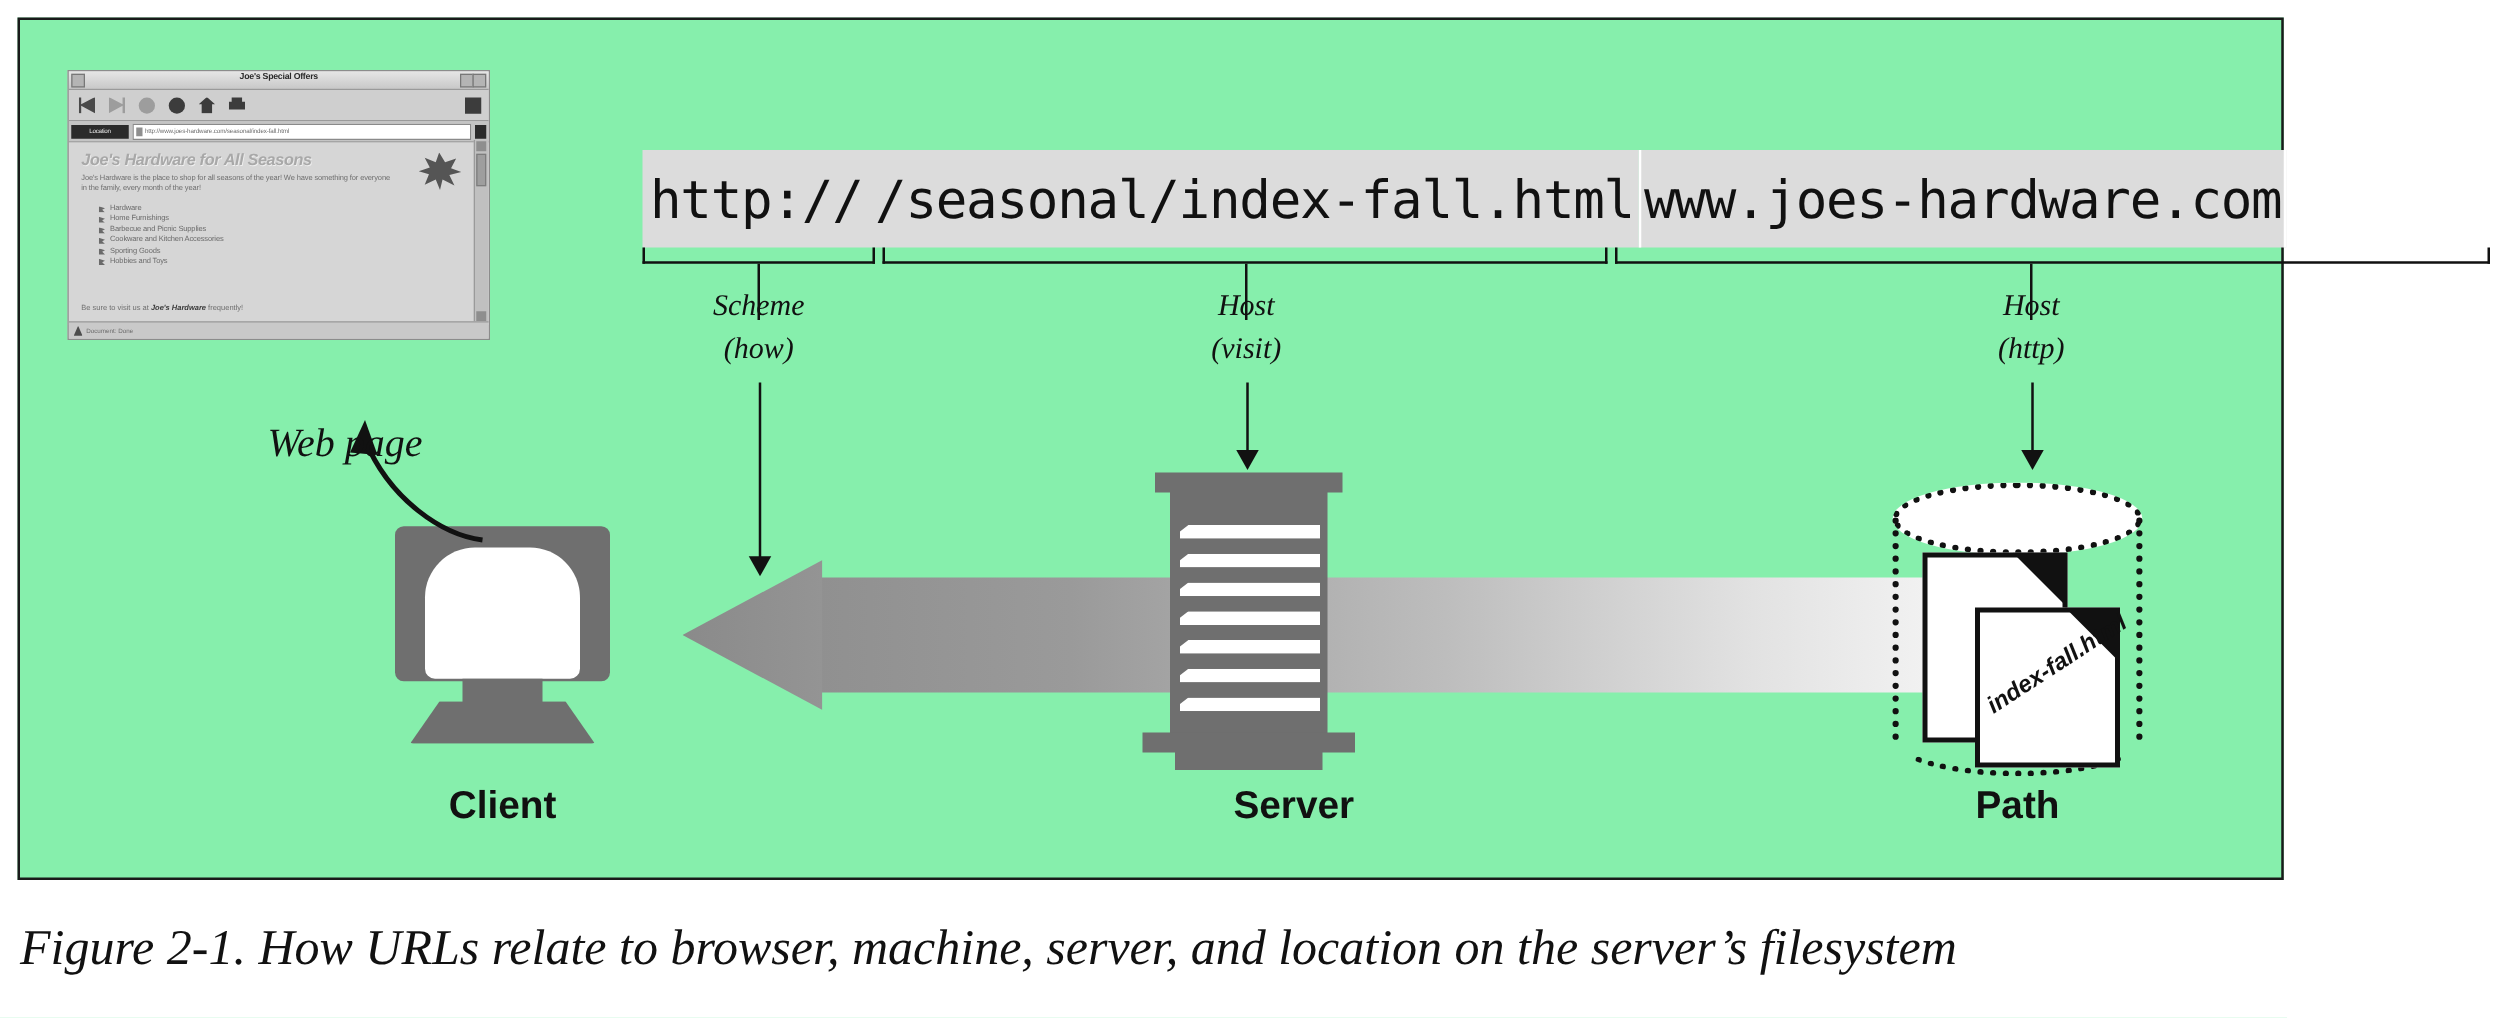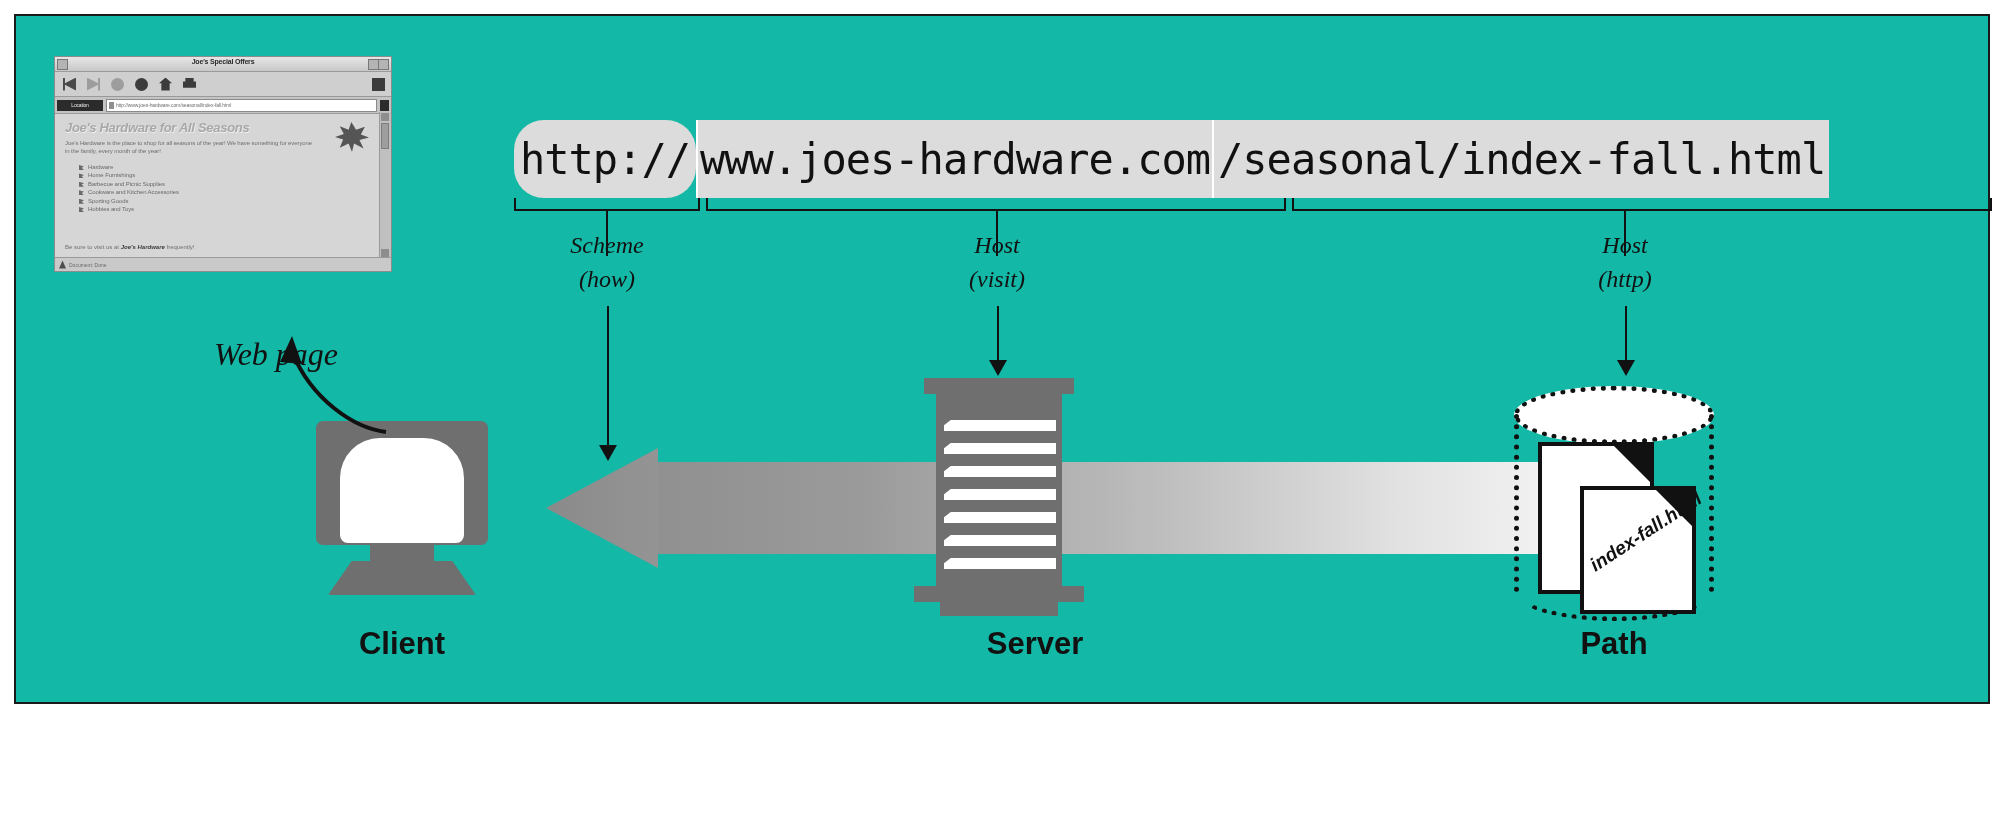--- a/index.html
+++ b/index.html
@@ -3,22 +3,22 @@
 <meta charset="utf-8">
 <title>Figure 2-1</title>
 <style>
   html,body{margin:0;padding:0;background:#ffffff;}
   body{width:2004px;height:814px;font-family:"Liberation Serif",serif;}
 
   #page{position:relative;width:2004px;height:814px;overflow:hidden;background:#fff;}
 
   
   .figure-frame{
-    position:absolute;left:14px;top:14px;width:1976px;height:690px;
-    border:2px solid #1a1a1a;background:#14b8a6;box-sizing:border-box;
+    position:absolute;left:14px;top:14px;width:1813px;height:690px;
+    border:2px solid #1a1a1a;background:#86efac;box-sizing:border-box;
   }
 
   
   .browser{
     position:absolute;left:38px;top:40px;width:338px;height:216px;
     background:#d2d2d2;border:1px solid #8c8c8c;box-sizing:border-box;
     overflow:hidden;font-family:"Liberation Sans",sans-serif;
   }
   .br-titlebar{
     position:relative;height:14px;background:linear-gradient(#e6e6e6,#c8c8c8);
@@ -106,21 +106,21 @@
   }
 
   
   .urlbar{position:absolute;left:498px;top:104px;height:78px;display:flex;align-items:stretch;}
   .url-seg{
     background:#dcdcdc;display:flex;align-items:center;justify-content:center;
     font-family:"DejaVu Sans Mono","Liberation Mono",monospace;
     font-size:42px;color:#111;letter-spacing:-1px;white-space:nowrap;
     box-sizing:border-box;
   }
-  .url-seg.scheme{padding:0 6px;border-radius:30px;}
+  .url-seg.scheme{padding:0 6px;}
   .url-seg.host{padding:0 2px;border-left:2px solid #ffffff;border-right:2px solid #ffffff;}
   .url-seg.path{padding:0 4px;}
 
   
   .bracket{position:absolute;height:13px;border:2px solid #111;border-top:none;box-sizing:border-box;}
   .leader{position:absolute;width:0;border-left:2px solid #111;}
 
   
   .anno{
     position:absolute;text-align:center;font-family:"Liberation Serif",serif;
@@ -265,22 +265,22 @@
       </div>
 
       <div class="br-status">
         <span class="st-ico"></span>
         <span class="st-txt">Document: Done</span>
       </div>
     </div>
 
     <div class="urlbar">
       <span class="url-seg scheme">http://</span>
+      <span class="url-seg path">/seasonal/index-fall.html</span>
       <span class="url-seg host">www.joes-hardware.com</span>
-      <span class="url-seg path">/seasonal/index-fall.html</span>
     </div>
 
     <div class="bracket" style="left:498px;top:182px;width:186px;"></div>
     <div class="bracket" style="left:690px;top:182px;width:580px;"></div>
     <div class="bracket" style="left:1276px;top:182px;width:700px;"></div>
 
     <div class="leader" style="left:590px;top:195px;height:45px;"></div>
     <div class="leader" style="left:980px;top:195px;height:45px;"></div>
     <div class="leader" style="left:1608px;top:195px;height:45px;"></div>
 
@@ -348,14 +348,15 @@
     <div class="caption" style="left:1598px;top:610px;">Path</div>
 
     <svg class="webcurve" viewBox="0 0 160 160">
       <path d="M 152 116 C 120 112, 78 84, 58 36" fill="none" stroke="#111" stroke-width="4"></path>
       <polygon points="58,20 68,48 46,46" fill="#111"></polygon>
     </svg>
     <div class="weblabel">Web page</div>
 
   </div>
 
+  <div class="fig-caption">Figure 2-1. How URLs relate to browser, machine, server, and location on the server’s filesystem</div>
 
 </div>
 
 </body></html>

